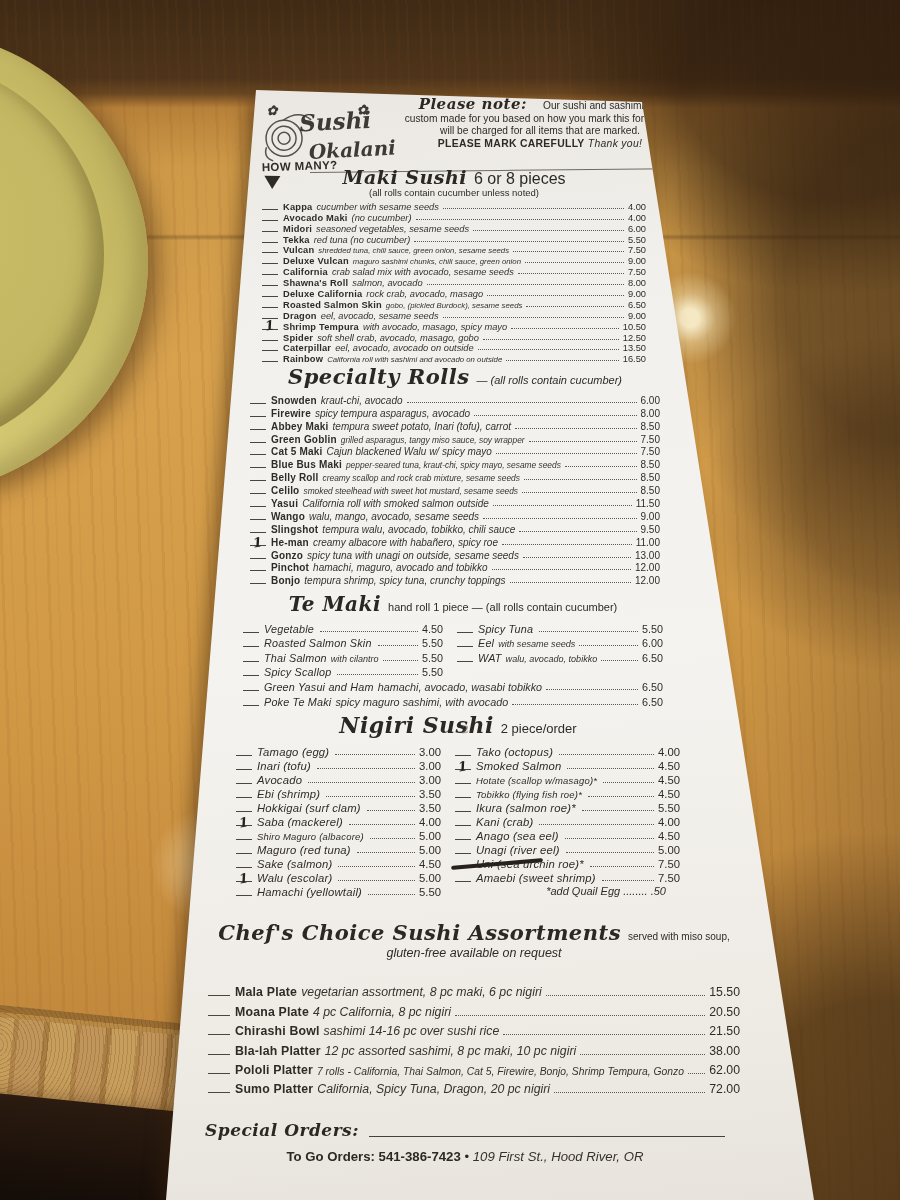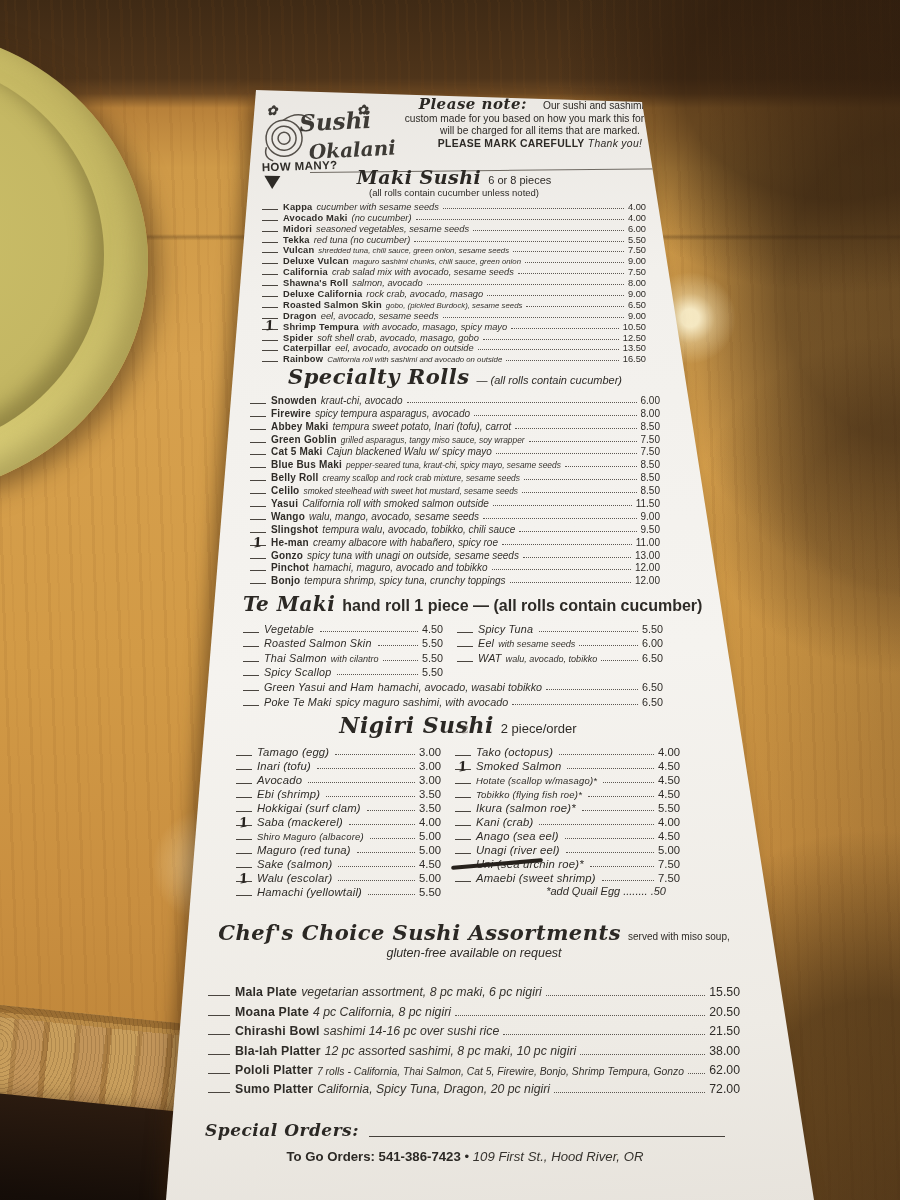--- a/index.html
+++ b/index.html
@@ -77,34 +77,34 @@
   .leader{flex:1 1 6px;min-width:4px;border-bottom:1.6px dotted #5c5751;margin:0 2px 3px 2px;}
   .price{margin-left:2px;}
   .row.struck::before{content:"";position:absolute;left:-4px;top:42%;width:92px;height:3.6px;background:#26211c;border-radius:2px;transform:rotate(-5deg);z-index:2;}
 
   .cols{display:grid;}
   .fullrows .row{margin-top:1px;}
   .footnote{text-align:right;font-style:italic;padding-right:14px;}
 
   
   #sec-maki{left:262px;top:166px;width:384px;font-size:9.3px;}
-  #sec-maki .script{font-size:19px;} #sec-maki .tnote{font-size:11px;}
+  #sec-maki .script{font-size:19px;} #sec-maki .tnote{font-size:16px;}
   #sec-maki .sec-sub{font-size:9.5px;margin-top:-1px;}
   #items-maki{margin-top:3px;}
   #items-maki .row{height:10.9px;}
 
   
   #sec-specialty{left:250px;top:364px;width:410px;font-size:10px;}
   #sec-specialty .script{font-size:21px;} #sec-specialty .tnote{font-size:11px;font-style:italic;}
   #items-specialty{margin-top:4px;}
   #items-specialty .row{height:12.9px;}
 
   
   #sec-temaki{left:243px;top:592px;width:420px;font-size:10.8px;}
-  #sec-temaki .script{font-size:20px;} #sec-temaki .tnote{font-size:16px;font-weight:bold;}
+  #sec-temaki .script{font-size:20px;} #sec-temaki .tnote{font-size:11px;}
   #sec-temaki .cols{grid-template-columns:200px 1fr;column-gap:14px;margin-top:5px;}
   #sec-temaki .row{height:14.2px;}
   #sec-temaki .name,#sec-nigiri .name{font-weight:400;font-style:italic;}
 
   
   #sec-nigiri{left:236px;top:712px;width:444px;font-size:11.3px;}
   #sec-nigiri .script{font-size:22px;} #sec-nigiri .tnote{font-size:13px;margin-top:12px;}
   #sec-nigiri .cols{grid-template-columns:205px 1fr;column-gap:14px;margin-top:6px;}
   #sec-nigiri .row{height:14px;}
   #sec-nigiri .footnote{font-size:11px;margin-top:1px;}

